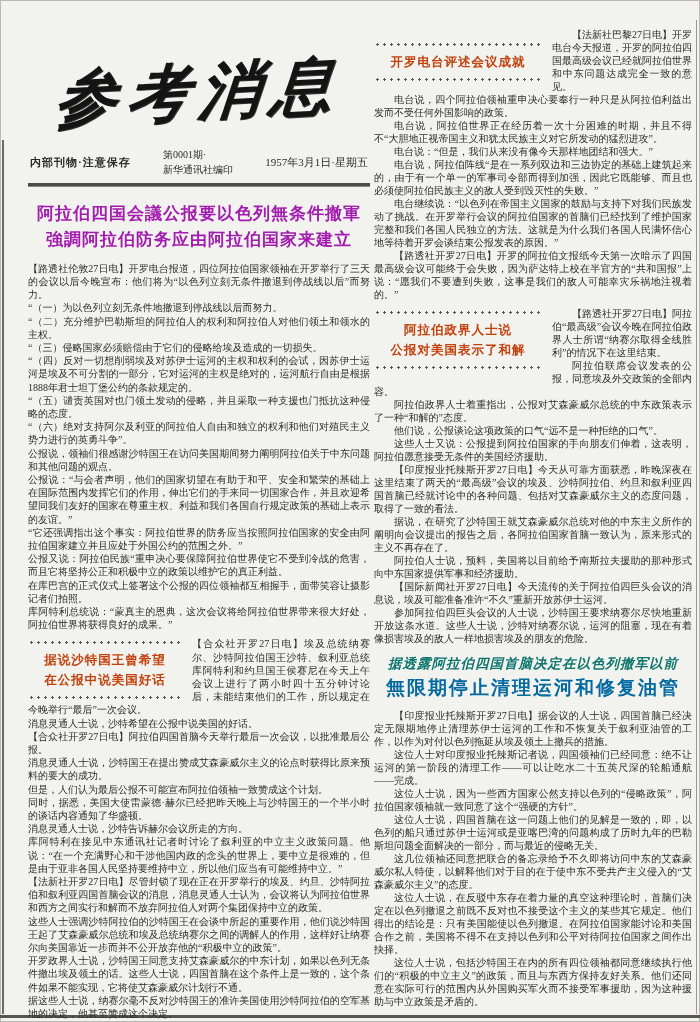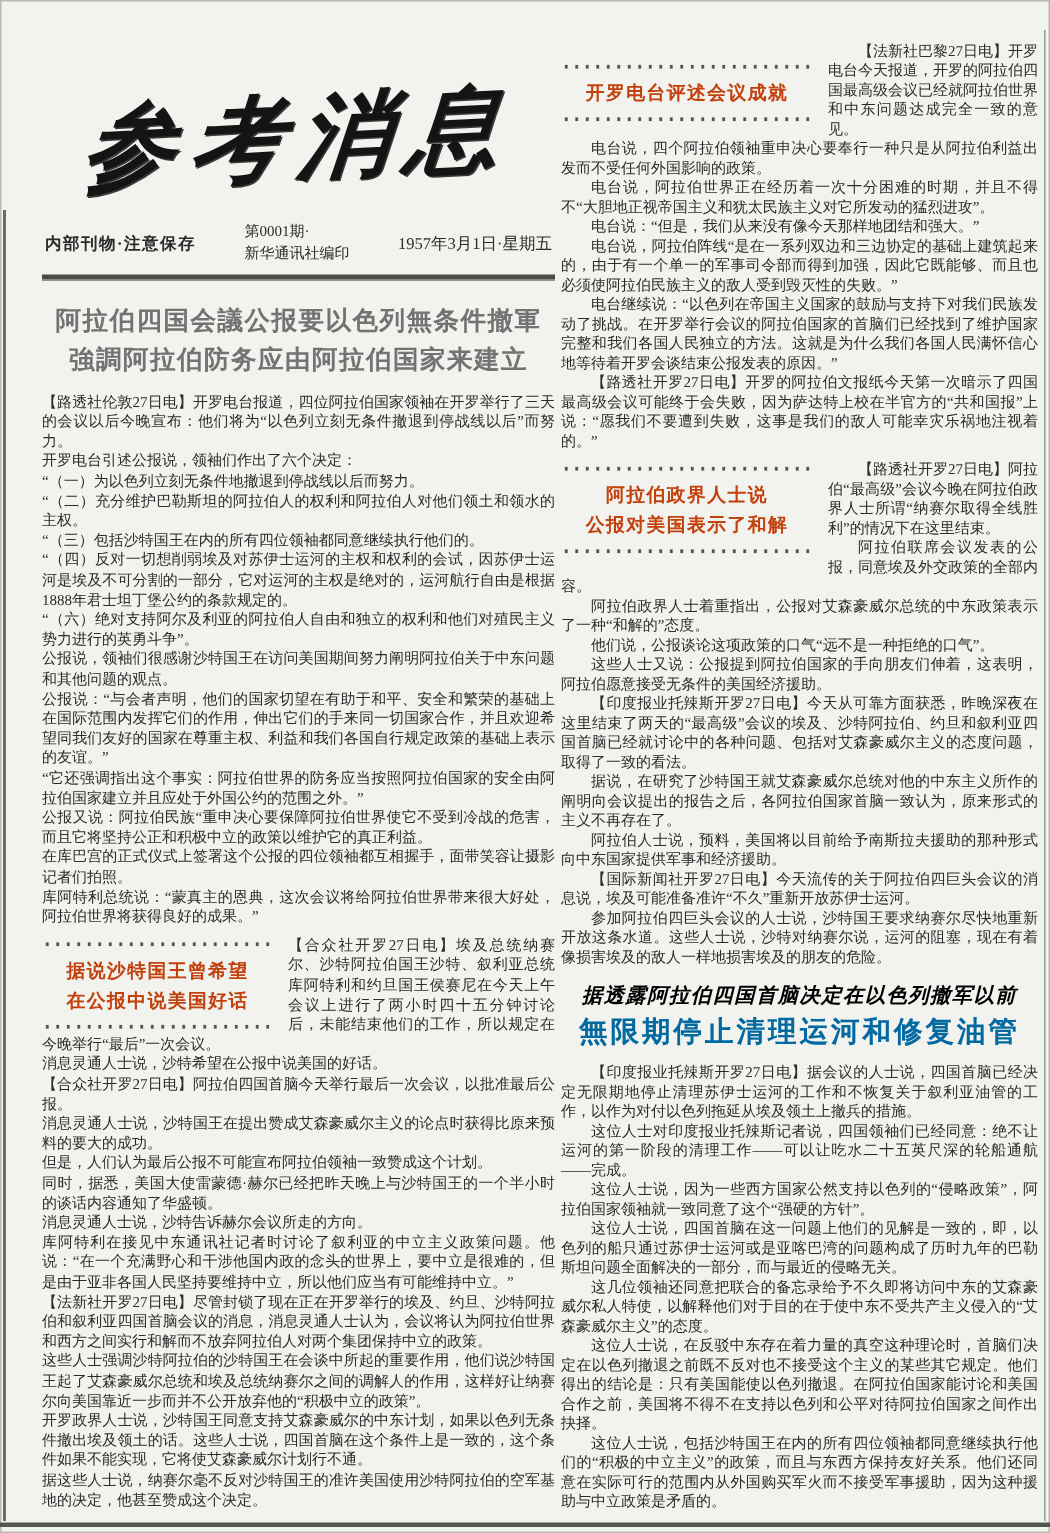--- a/index.html
+++ b/index.html
@@ -27,38 +27,38 @@
     font-family:"DejaVu Serif", serif;
   }
   .dateline { display:flex; justify-content:space-between; align-items:center; margin-top:8px; padding:0 2px; }
   .dateline .info { font-weight:bold; font-size:11px; letter-spacing:1px;text-align:center; }
   .dateline .issue { text-align:left; font-size:10px; line-height:1.45; }
   .dateline .date { font-size:11px; }
   .thick-rule { height:3px; background:#4a4a46; margin-top:6px; border-bottom:1px solid #8a8a84; }
 
   
   .headline-main { text-align:center; font-family:"Liberation Sans", sans-serif;
-    font-weight:bold; font-size:17px; line-height:1.55; margin:14px 0 8px 0; letter-spacing:1px; color:#737373; }
+    font-weight:bold; font-size:17px; line-height:1.55; margin:14px 0 8px 0; letter-spacing:1px; color:#a21caf; }
 
   
   .body-text p { margin:0; font-size:10px; line-height:13.2px; text-align:justify; text-justify:inter-ideograph; }
   .body-text p.indent { text-indent:2em; }
   .col-right .body-text p { line-height:13px; }
 
   
   .chain { height:5px; background-image:radial-gradient(circle 1.3px, #55554f 90%, transparent 100%);
     background-size:7px 5px; background-repeat:repeat-x; background-position:left center; }
   .float-box { float:left; width:154px; margin:3px 10px 3px 0; text-align:center; }
   .float-box .box-title { font-family:"Liberation Sans", sans-serif; font-weight:bold;
     font-size:12.5px; line-height:1.6; padding:5px 0; color:#c2410c; letter-spacing:1px; }
   .col-right .float-box { width:168px; }
 
   
   .kicker { text-align:center; font-style:italic; font-weight:bold; font-size:13.5px;
-    margin:10px 0 2px 0; letter-spacing:1px; color:#000000; font-family:"DejaVu Serif", serif; }
+    margin:10px 0 2px 0; letter-spacing:1px; color:#0f766e; font-family:"DejaVu Serif", serif; }
   .headline-2 { text-align:center; font-family:"Liberation Sans", sans-serif; font-weight:bold;
     font-size:19px; letter-spacing:2px; margin:2px 0 8px 0; color:#0369a1; }
 
   .sec { margin-bottom:6px; overflow:visible; }
   .sec::after { content:""; display:block; clear:both; }
 </style>
 </head>
 <body>
 
 <div class="page">
@@ -81,25 +81,25 @@
     </div>
     <div class="thick-rule"></div>
 
     <div class="sec">
       <div class="headline-main">
         <span>阿拉伯四国会議公报要以色列無条件撤軍</span><br>
         <span>強調阿拉伯防务应由阿拉伯国家来建立</span>
       </div>
       <div class="body-text">
           <p>【路透社伦敦27日电】开罗电台报道，四位阿拉伯国家领袖在开罗举行了三天的会议以后今晚宣布：他们将为“以色列立刻无条件撤退到停战线以后”而努力。</p>
-          <p>开罗电台引述公报说，领袖们作出了六个决定：</p>
           <p>“（一）为以色列立刻无条件地撤退到停战线以后而努力。</p>
           <p>“（二）充分维护巴勒斯坦的阿拉伯人的权利和阿拉伯人对他们领土和领水的主权。</p>
-          <p>“（三）包括沙特国王在内的所有四位领袖都同意继续执行他们的。</p>
+          <p>“（三）侵略国家必须赔偿由于它们的侵略给埃及造成的一切损失。</p>
           <p>“（四）反对一切想削弱埃及对苏伊士运河的主权和权利的会试，因苏伊士运河是埃及不可分割的一部分，它对运河的主权是绝对的，运河航行自由是根据1888年君士坦丁堡公约的条款规定的。</p>
+          <p>“（五）谴责英国对也门领土发动的侵略，并且采取一种支援也门抵抗这种侵略的态度。</p>
           <p>“（六）绝对支持阿尔及利亚的阿拉伯人自由和独立的权利和他们对殖民主义势力进行的英勇斗争”。</p>
           <p>公报说，领袖们很感谢沙特国王在访问美国期间努力阐明阿拉伯关于中东问题和其他问题的观点。</p>
           <p>公报说：“与会者声明，他们的国家切望在有助于和平、安全和繁荣的基础上在国际范围内发挥它们的作用，伸出它们的手来同一切国家合作，并且欢迎希望同我们友好的国家在尊重主权、利益和我们各国自行规定政策的基础上表示的友谊。”</p>
           <p>“它还强调指出这个事实：阿拉伯世界的防务应当按照阿拉伯国家的安全由阿拉伯国家建立并且应处于外国公约的范围之外。”</p>
           <p>公报又说：阿拉伯民族“重申决心要保障阿拉伯世界使它不受到冷战的危害，而且它将坚持公正和积极中立的政策以维护它的真正利益。</p>
           <p>在库巴宫的正式仪式上签署这个公报的四位领袖都互相握手，面带笑容让摄影记者们拍照。</p>
           <p>库阿特利总统说：“蒙真主的恩典，这次会议将给阿拉伯世界带来很大好处，阿拉伯世界将获得良好的成果。”</p>
         </div>
     </div>
 

